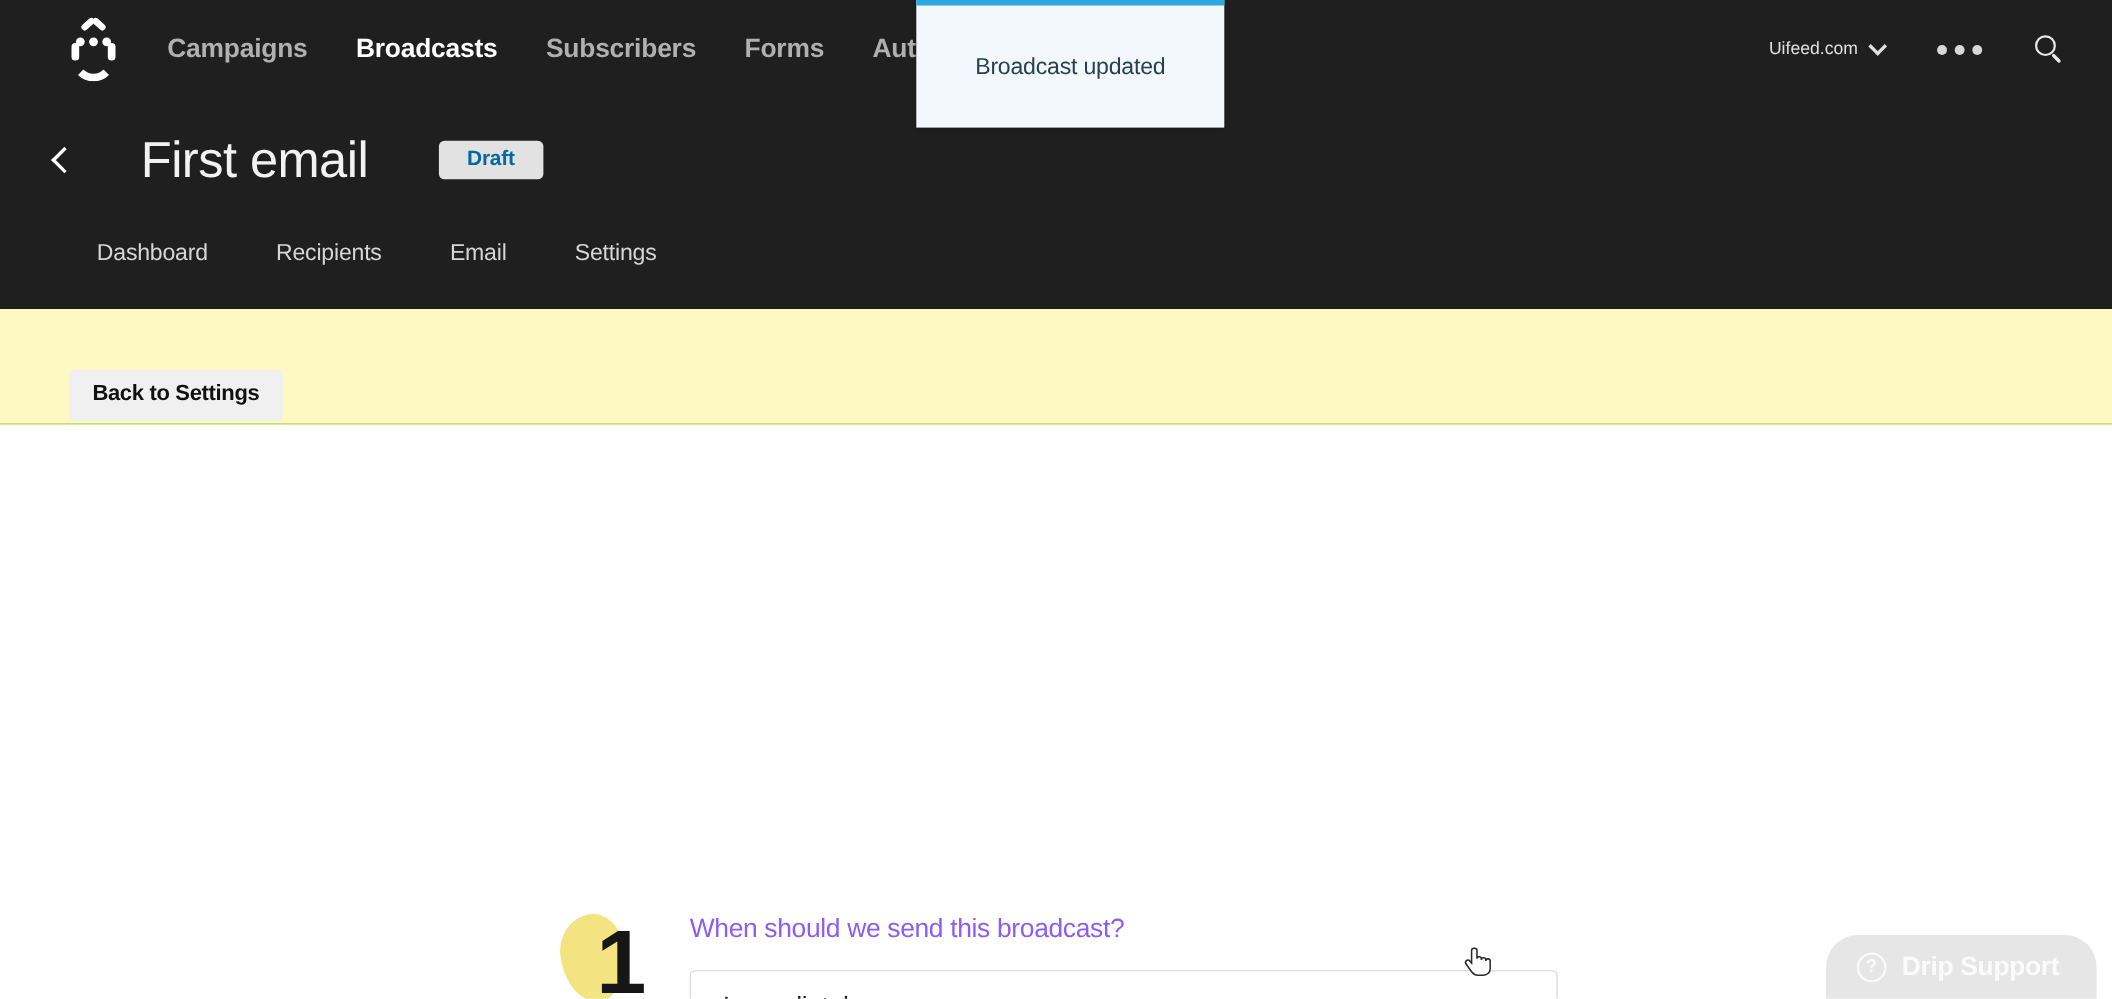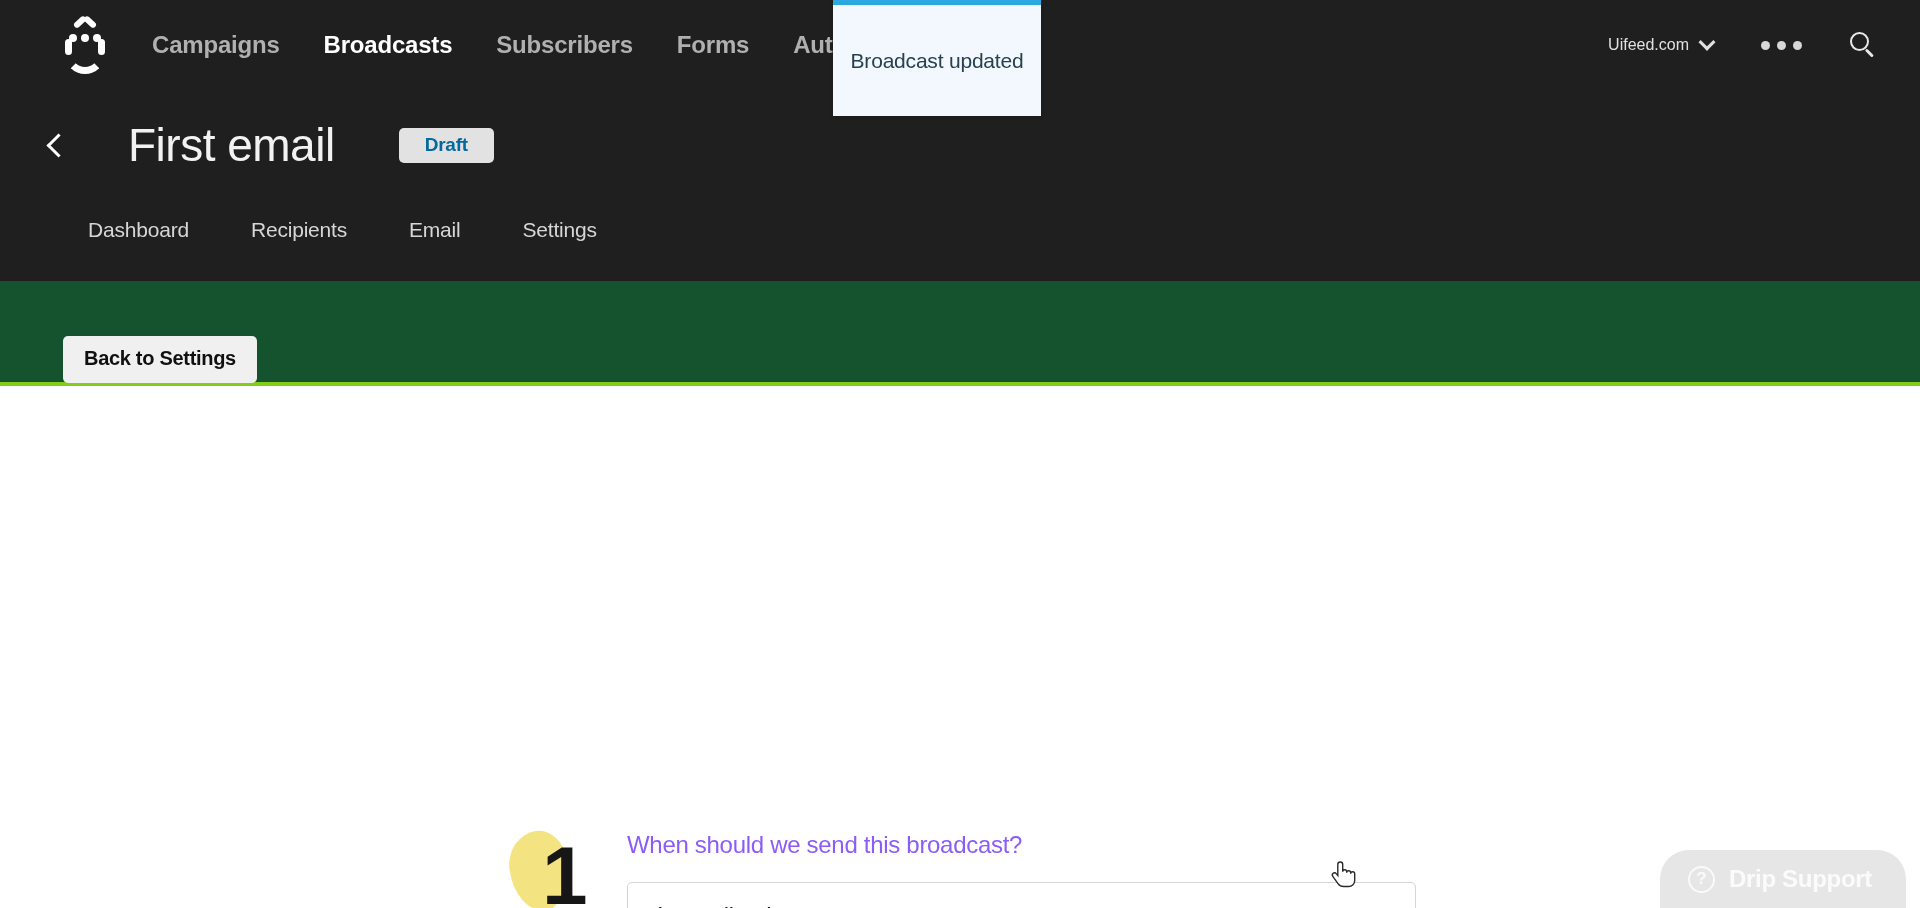--- a/index.html
+++ b/index.html
@@ -163,21 +163,21 @@
     border-radius: 2px;
     transform: rotate(45deg);
     transform-origin: left center;
   }
 
   
   .toast {
     position: absolute;
     left: 833px;
     top: 0;
-    width: 208px;
+    width: 280px;
     height: 116px;
     background: #f2f8fd;
     border-top: 5px solid #2ca8e0;
     box-shadow: 0 1px 4px rgba(0,0,0,.18);
     display: flex;
     align-items: center;
     justify-content: center;
     z-index: 30;
   }
   .toast span {
@@ -242,22 +242,22 @@
     font-size: 21px;
     text-decoration: none;
     letter-spacing: -0.2px;
   }
 
   
   .toolbar {
     position: relative;
     width: 100%;
     height: 105px;
-    background: #14532d;
-    border-bottom: 4px solid #84cc16;
+    background: #fef9c3;
+    border-bottom: 1px solid #84cc16;
   }
   .btn-plain {
     position: absolute;
     left: 63px;
     top: 55px;
     background: #f0f0f0;
     border: none;
     border-radius: 5px;
     padding: 11px 21px 13px;
     font-family: "Liberation Sans", sans-serif;

